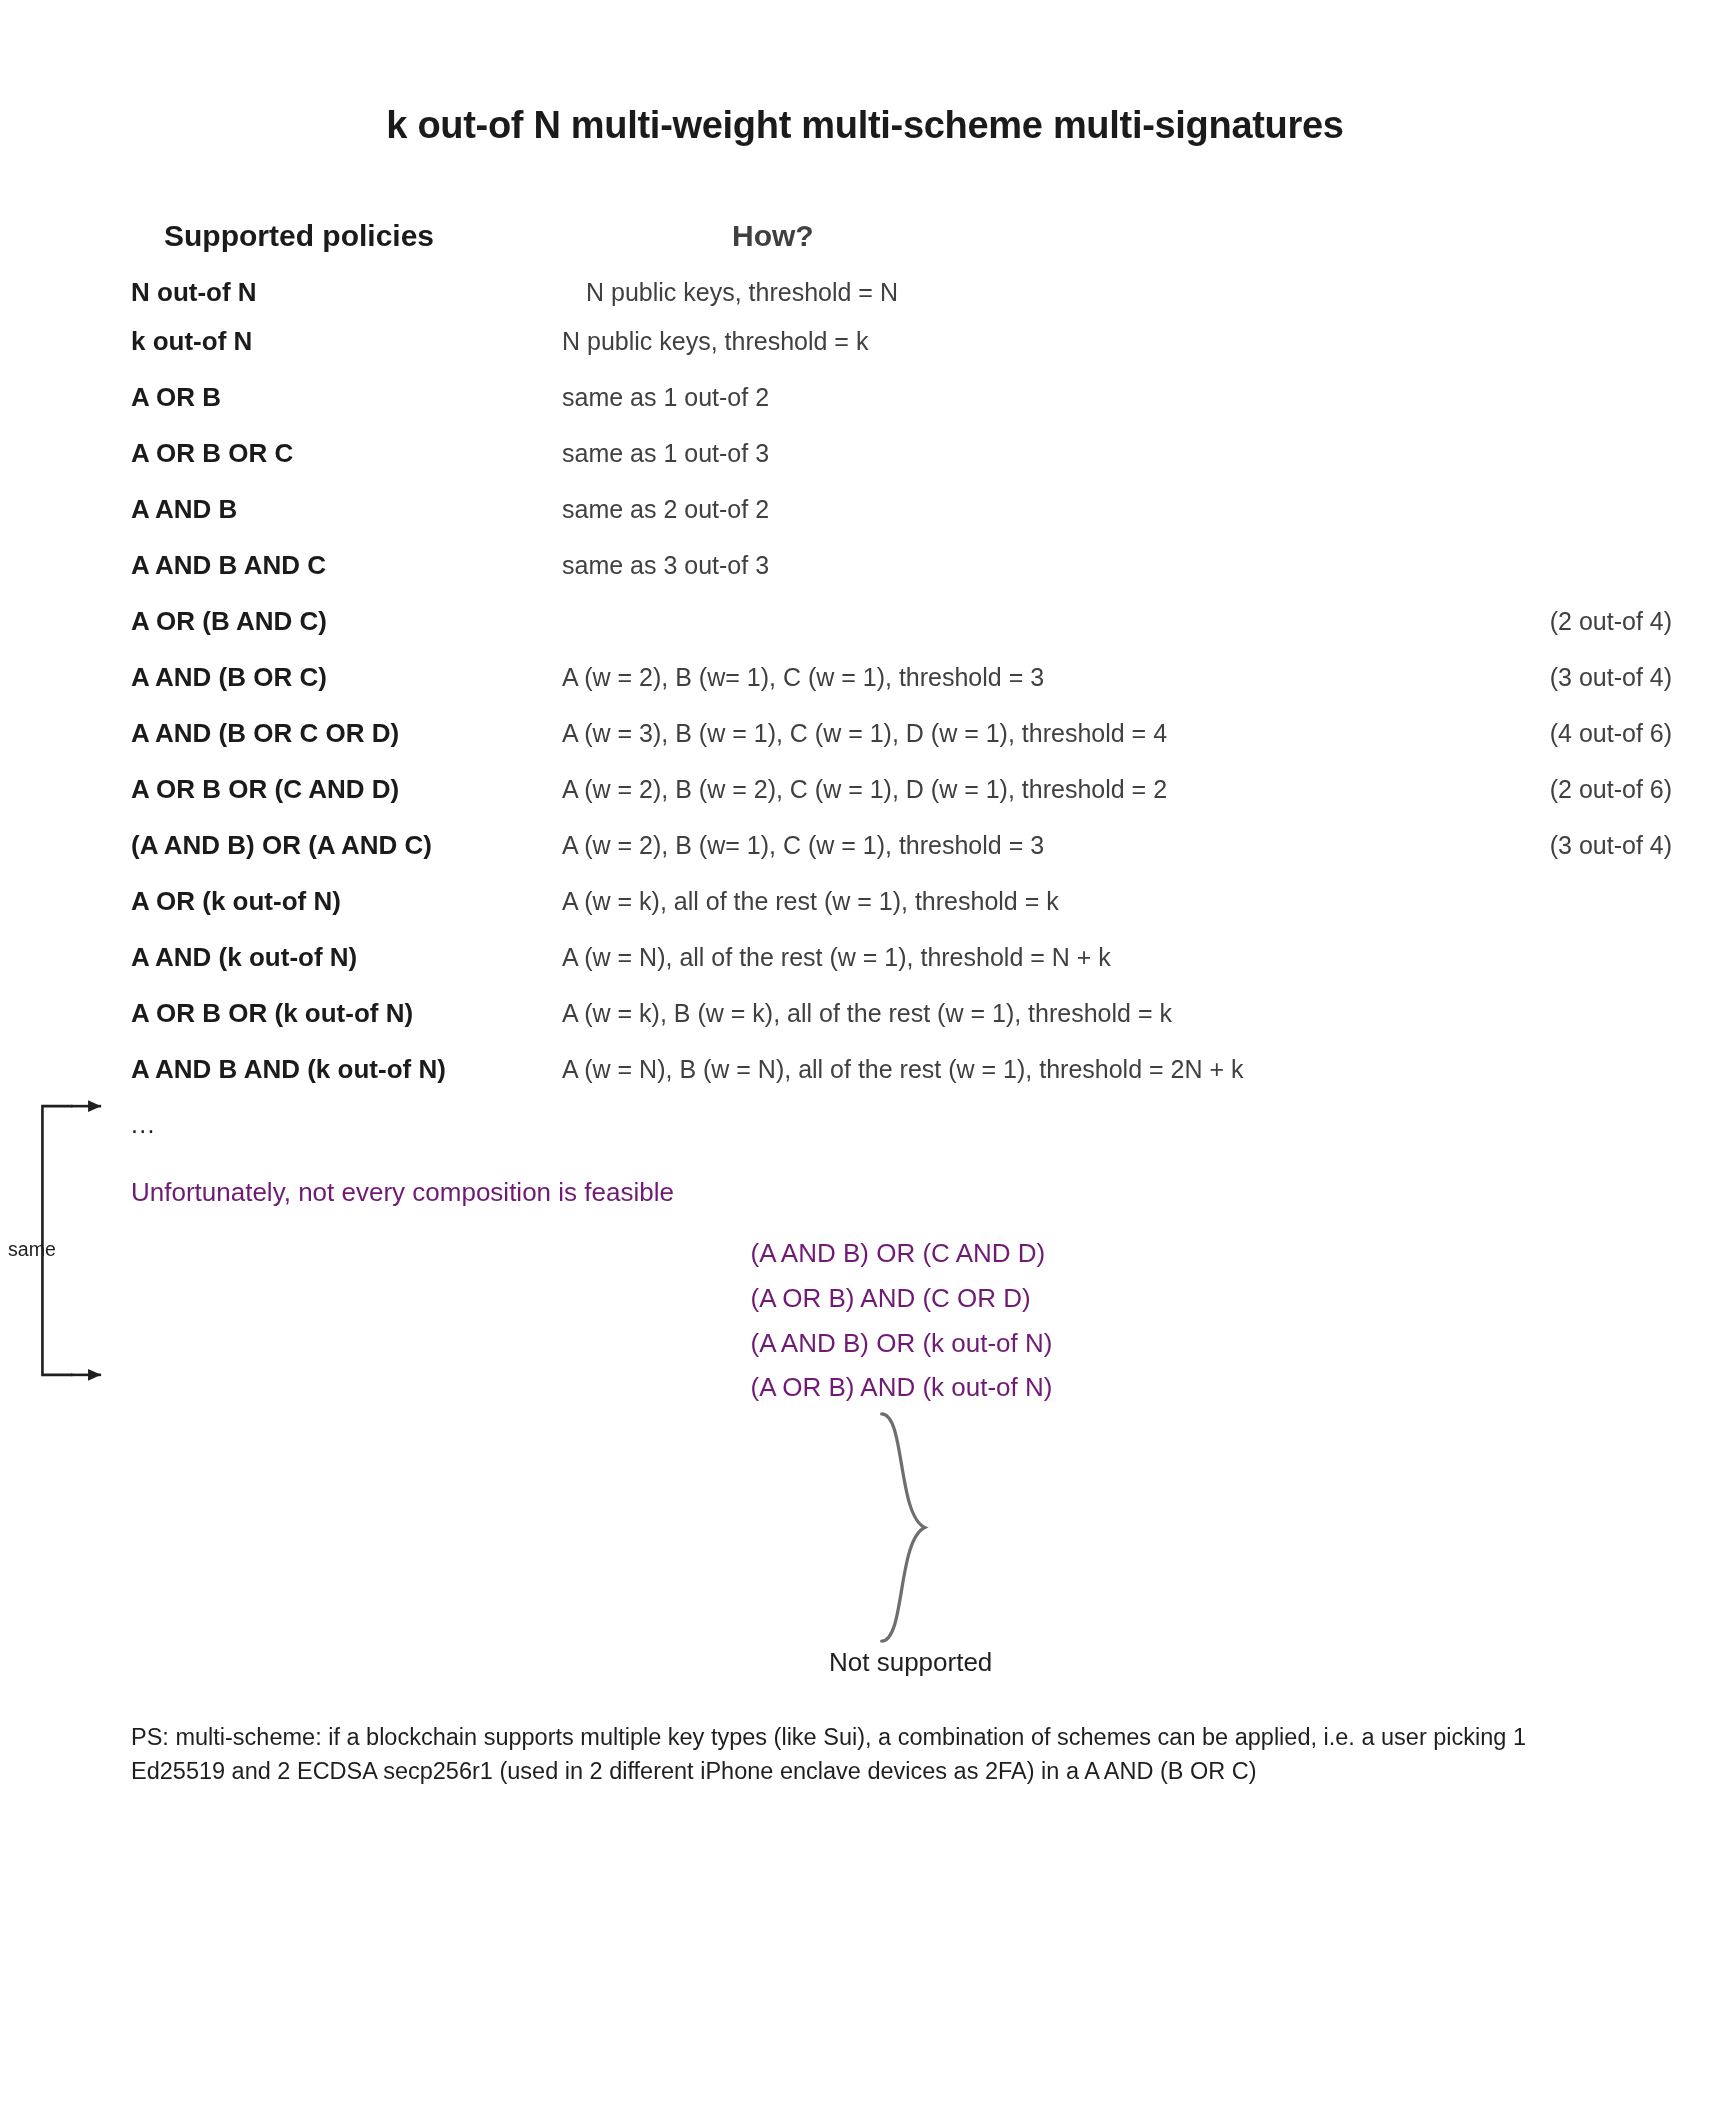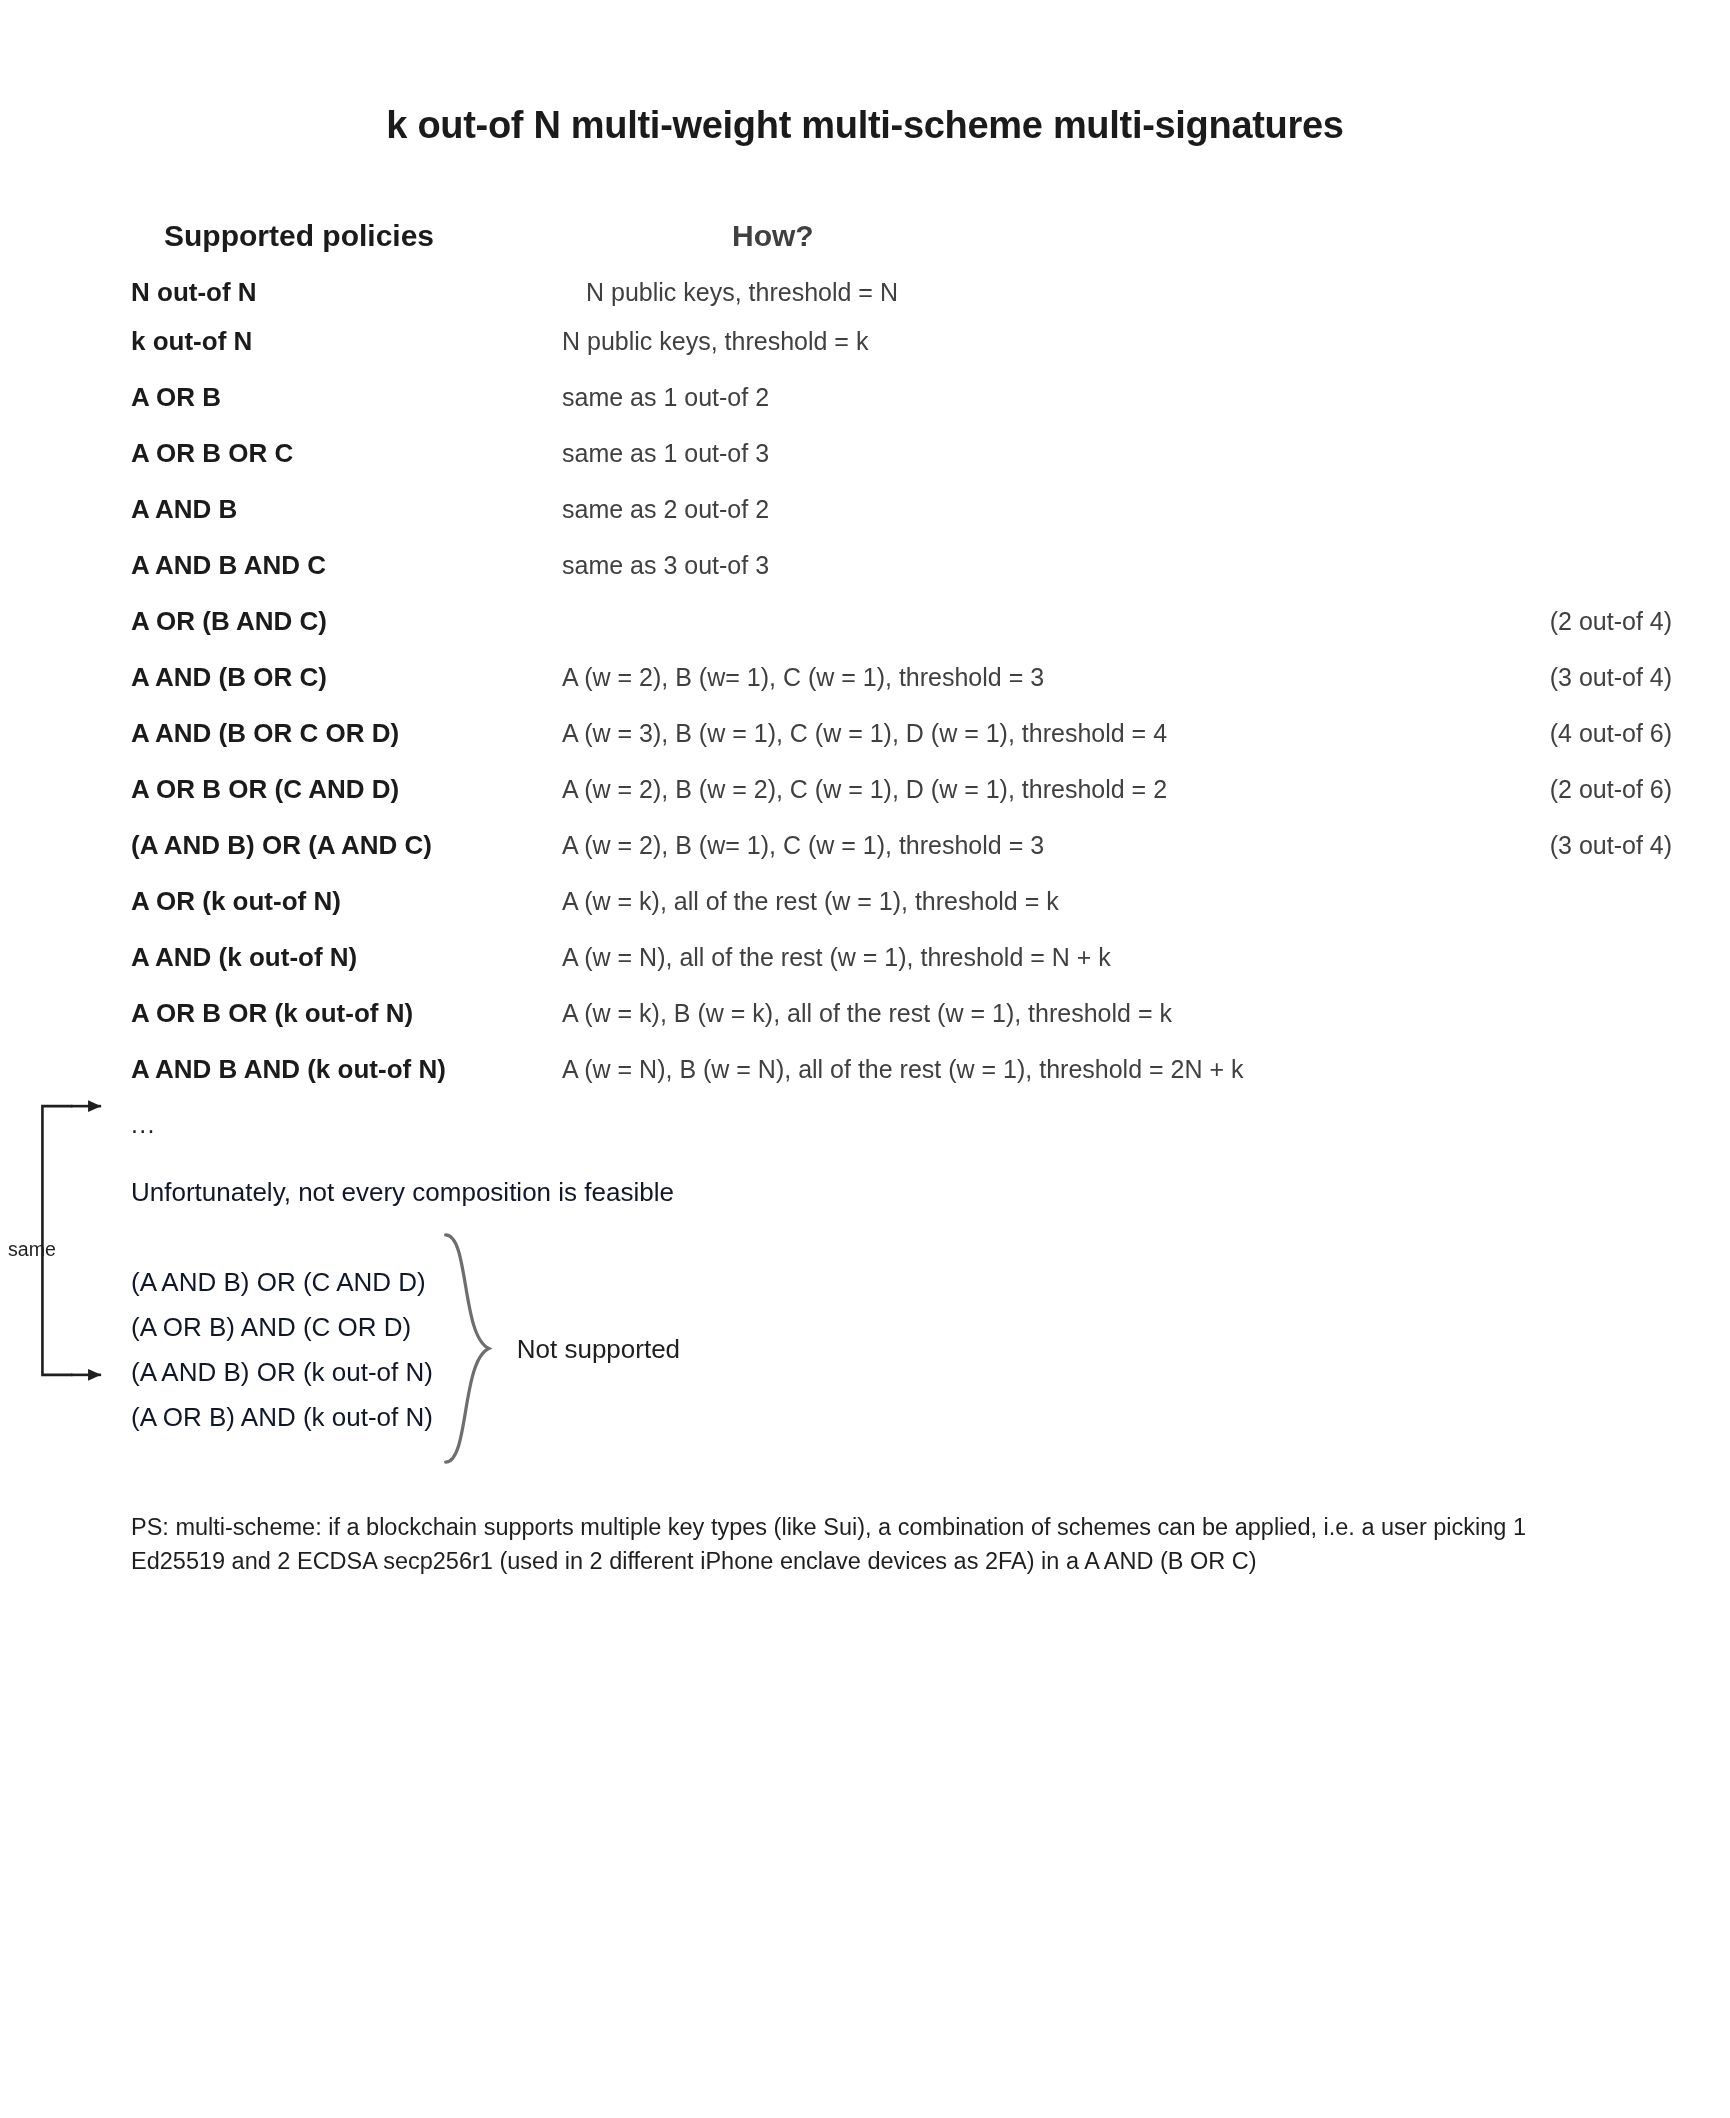--- a/index.html
+++ b/index.html
@@ -83,30 +83,31 @@
   .rowline-tight { margin-bottom: 18.3px; gap: 24px; }
 
   .ellipsis {
     font-size: 25px;
     color: #1f1f1f;
     margin-top: 17px;
     margin-bottom: 14.4px;
     letter-spacing: 1.3px;
   }
 
-  .red { color: #0f172a; }
+  .red { color: #701a75; }
   .warn {
     font-size: 26px;
     margin-top: 38px;
     margin-bottom: 23.5px;
   }
   .notlist-wrap {
     position: relative;
     display: flex;
     align-items: center;
+    flex-direction: column;
   }
   .notlist {
     font-size: 26px;
     line-height: 1.72;
   }
   .brace-svg {
     margin-left: 6.5px;
   }
   .not-supported-label {
     font-size: 26px;

